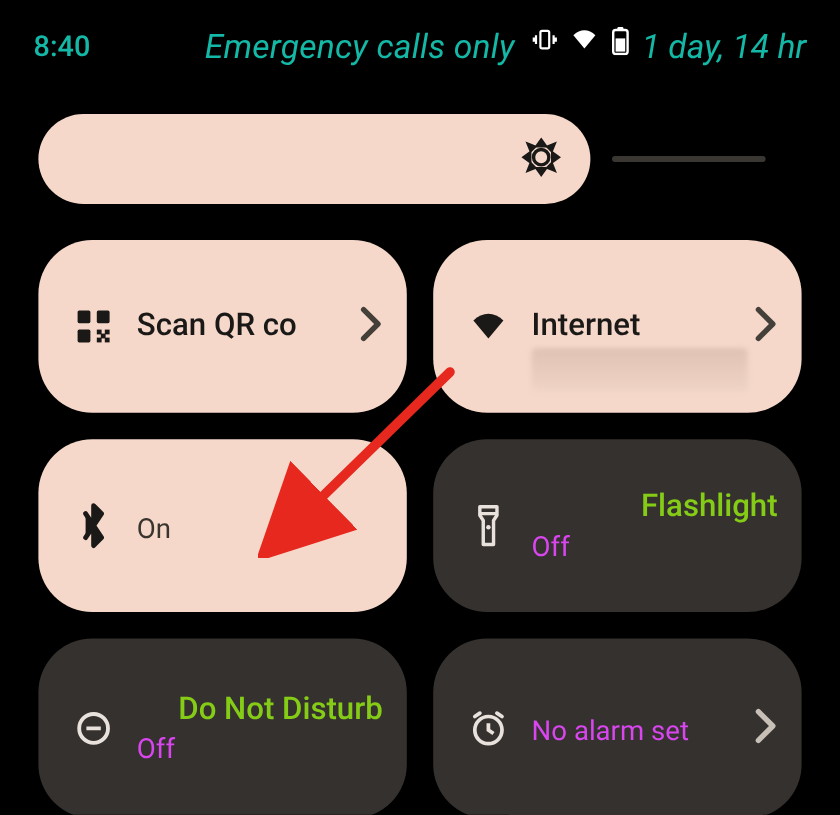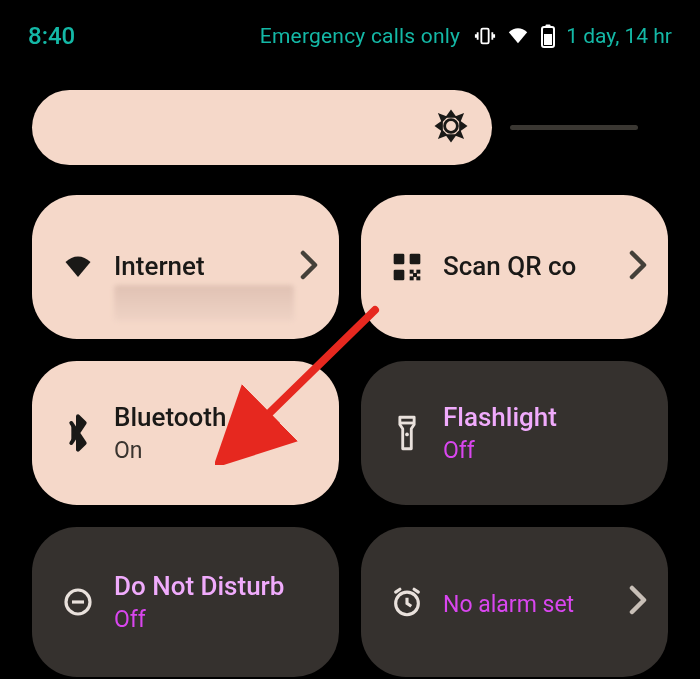--- a/index.html
+++ b/index.html
@@ -1,37 +1,37 @@
 <!DOCTYPE html>
 <html><head>
 <meta charset="utf-8">
 <style>
   * { box-sizing: border-box; margin: 0; padding: 0; }
   html, body { width: 700px; height: 679px; background: #000; font-family: Roboto, "Segoe UI", Arial, sans-serif; overflow: hidden; }
   
   .status-bar { display: flex; align-items: center; color: #14b8a6; padding: 22px 28px 10px 28px; font-size: 24px; }
   .status-left { font-weight: 500; }
-  .status-right { margin-left: auto; display: flex; align-items: center; gap: 10px; font-size: 21px; }
+  .status-right { margin-left: auto; display: flex; gap: 10px; font-size: 28px; font-style: italic; }
   .status-right .emerg { margin-right: 4px; letter-spacing: 0.2px; }
   .sb-icon { display: inline-flex; }
   
   .brightness-row { display: flex; align-items: center; padding: 30px 32px 30px 32px; gap: 18px; }
   .brightness-pill { width: 460px; height: 75px; background: #f5d8c9; border-radius: 40px; position: relative; }
   .brightness-icon { position: absolute; right: 24px; top: 50%; transform: translateY(-50%); }
   .brightness-track { flex: 1; height: 5px; background: #3a3732; border-radius: 3px; margin-right: 30px; }
   
   .tiles { display: grid; grid-template-columns: 1fr 1fr; gap: 22px; padding: 0 32px; }
   .tile { height: 144px; border-radius: 45px; display: flex; align-items: center; padding: 0 20px 0 24px; position: relative; cursor: pointer; }
   .tile.active { background: #f5d8c9; color: #1c1b1a; }
   .tile.inactive { background: #35312e; color: #e9e1dc; }
   .tile .ticon { width: 44px; display: flex; justify-content: center; flex-shrink: 0; }
   .tile .tlabels { margin-left: 14px; min-width: 0; flex: 1; }
   .tile .ttitle { font-size: 26px; font-weight: 500; line-height: 1.2; }
   .tile.active .ttitle { color: #1a1917; }
-  .tile.inactive .ttitle { color: #f0abfc; }
+  .tile.inactive .ttitle { color: #84cc16; text-align: right; }
   .tile .tsub { font-size: 23px; margin-top: 4px; white-space: nowrap; overflow: hidden; text-overflow: ellipsis; }
   .tile.active .tsub { color: #3a342f; }
   .tile.inactive .tsub { color: #d946ef; }
   .tile .chev { margin-left: auto; flex-shrink: 0; }
   .tile.active .chev svg path { stroke: #444039; }
   .tile.inactive .chev svg path { stroke: #c8bfb7; }
   .tile.active svg.icon * { fill: #1a1917; }
   
   .internet-tile .tlabels { position: relative; }
   .internet-blur { position: absolute; left: 0; top: 34px; width: 180px; height: 36px; background: linear-gradient(#e0c2b4,#efd3c5); filter: blur(2px); border-radius: 4px; }
@@ -87,37 +87,20 @@
             <path d="M5 19 6 16.5 7.5 18Z" fill="#1a1917"></path>
           </g>
         </svg>
     </span>
   </div>
   <div class="brightness-track"></div>
 </div>
 
 <div class="tiles">
 
-  <div class="tile active internet-tile">
-    <span class="ticon">
-      <svg class="icon" width="34" height="30" viewBox="0 0 24 24">
-          <path d="M12 20 L2 8 C8 2 16 2 22 8 Z" fill="#1a1917"></path>
-        </svg>
-    </span>
-    <div class="tlabels">
-      <div class="ttitle">Internet</div>
-      <div class="internet-blur"></div>
-    </div>
-    <span class="chev">
-      <svg width="20" height="30" viewBox="0 0 12 20">
-          <path d="M2 2 L10 10 L2 18" fill="none" stroke-width="3" stroke-linecap="round" stroke-linejoin="round"></path>
-        </svg>
-    </span>
-  </div>
-
   <div class="tile active">
     <span class="ticon">
       <svg class="icon" width="32" height="32" viewBox="0 0 24 24" fill="#1a1917">
           <rect x="2" y="2" width="8" height="8" rx="1"></rect>
           <rect x="4.3" y="4.3" width="3.4" height="3.4" fill="#f5d8c9"></rect>
           <rect x="14" y="2" width="8" height="8" rx="1"></rect>
           <rect x="16.3" y="4.3" width="3.4" height="3.4" fill="#f5d8c9"></rect>
           <rect x="2" y="14" width="8" height="8" rx="1"></rect>
           <rect x="4.3" y="16.3" width="3.4" height="3.4" fill="#f5d8c9"></rect>
           <rect x="14" y="14" width="3" height="3"></rect>
@@ -130,28 +113,44 @@
     <div class="tlabels">
       <div class="ttitle" style="white-space:nowrap;overflow:hidden">Scan QR co</div>
     </div>
     <span class="chev">
       <svg width="20" height="30" viewBox="0 0 12 20">
           <path d="M2 2 L10 10 L2 18" fill="none" stroke-width="3" stroke-linecap="round" stroke-linejoin="round"></path>
         </svg>
     </span>
   </div>
 
+  <div class="tile active internet-tile">
+    <span class="ticon">
+      <svg class="icon" width="34" height="30" viewBox="0 0 24 24">
+          <path d="M12 20 L2 8 C8 2 16 2 22 8 Z" fill="#1a1917"></path>
+        </svg>
+    </span>
+    <div class="tlabels">
+      <div class="ttitle">Internet</div>
+      <div class="internet-blur"></div>
+    </div>
+    <span class="chev">
+      <svg width="20" height="30" viewBox="0 0 12 20">
+          <path d="M2 2 L10 10 L2 18" fill="none" stroke-width="3" stroke-linecap="round" stroke-linejoin="round"></path>
+        </svg>
+    </span>
+  </div>
+
   <div class="tile active">
     <span class="ticon">
       <svg class="icon" width="26" height="40" viewBox="0 0 14 24" fill="none">
           <path d="M3 6 L11 18 L7 22 L7 2 L11 6 L3 18" stroke="#1a1917" stroke-width="2.4" stroke-linejoin="round" stroke-linecap="round"></path>
         </svg>
     </span>
     <div class="tlabels">
-      <div class="ttitle">Bluetooth</div>
       <div class="tsub">On</div>
     </div>
   </div>
 
   <div class="tile inactive">
     <span class="ticon">
       <svg width="24" height="40" viewBox="0 0 16 28" fill="none" stroke="#e9e1dc" stroke-width="2" stroke-linejoin="round">
           <path d="M3 3 H13 V8 L11 11 V25 H5 V11 L3 8 Z"></path>
           <path d="M3 7 H13"></path>
           <circle cx="8" cy="15" r="1.3" fill="#e9e1dc" stroke="none"></circle>

